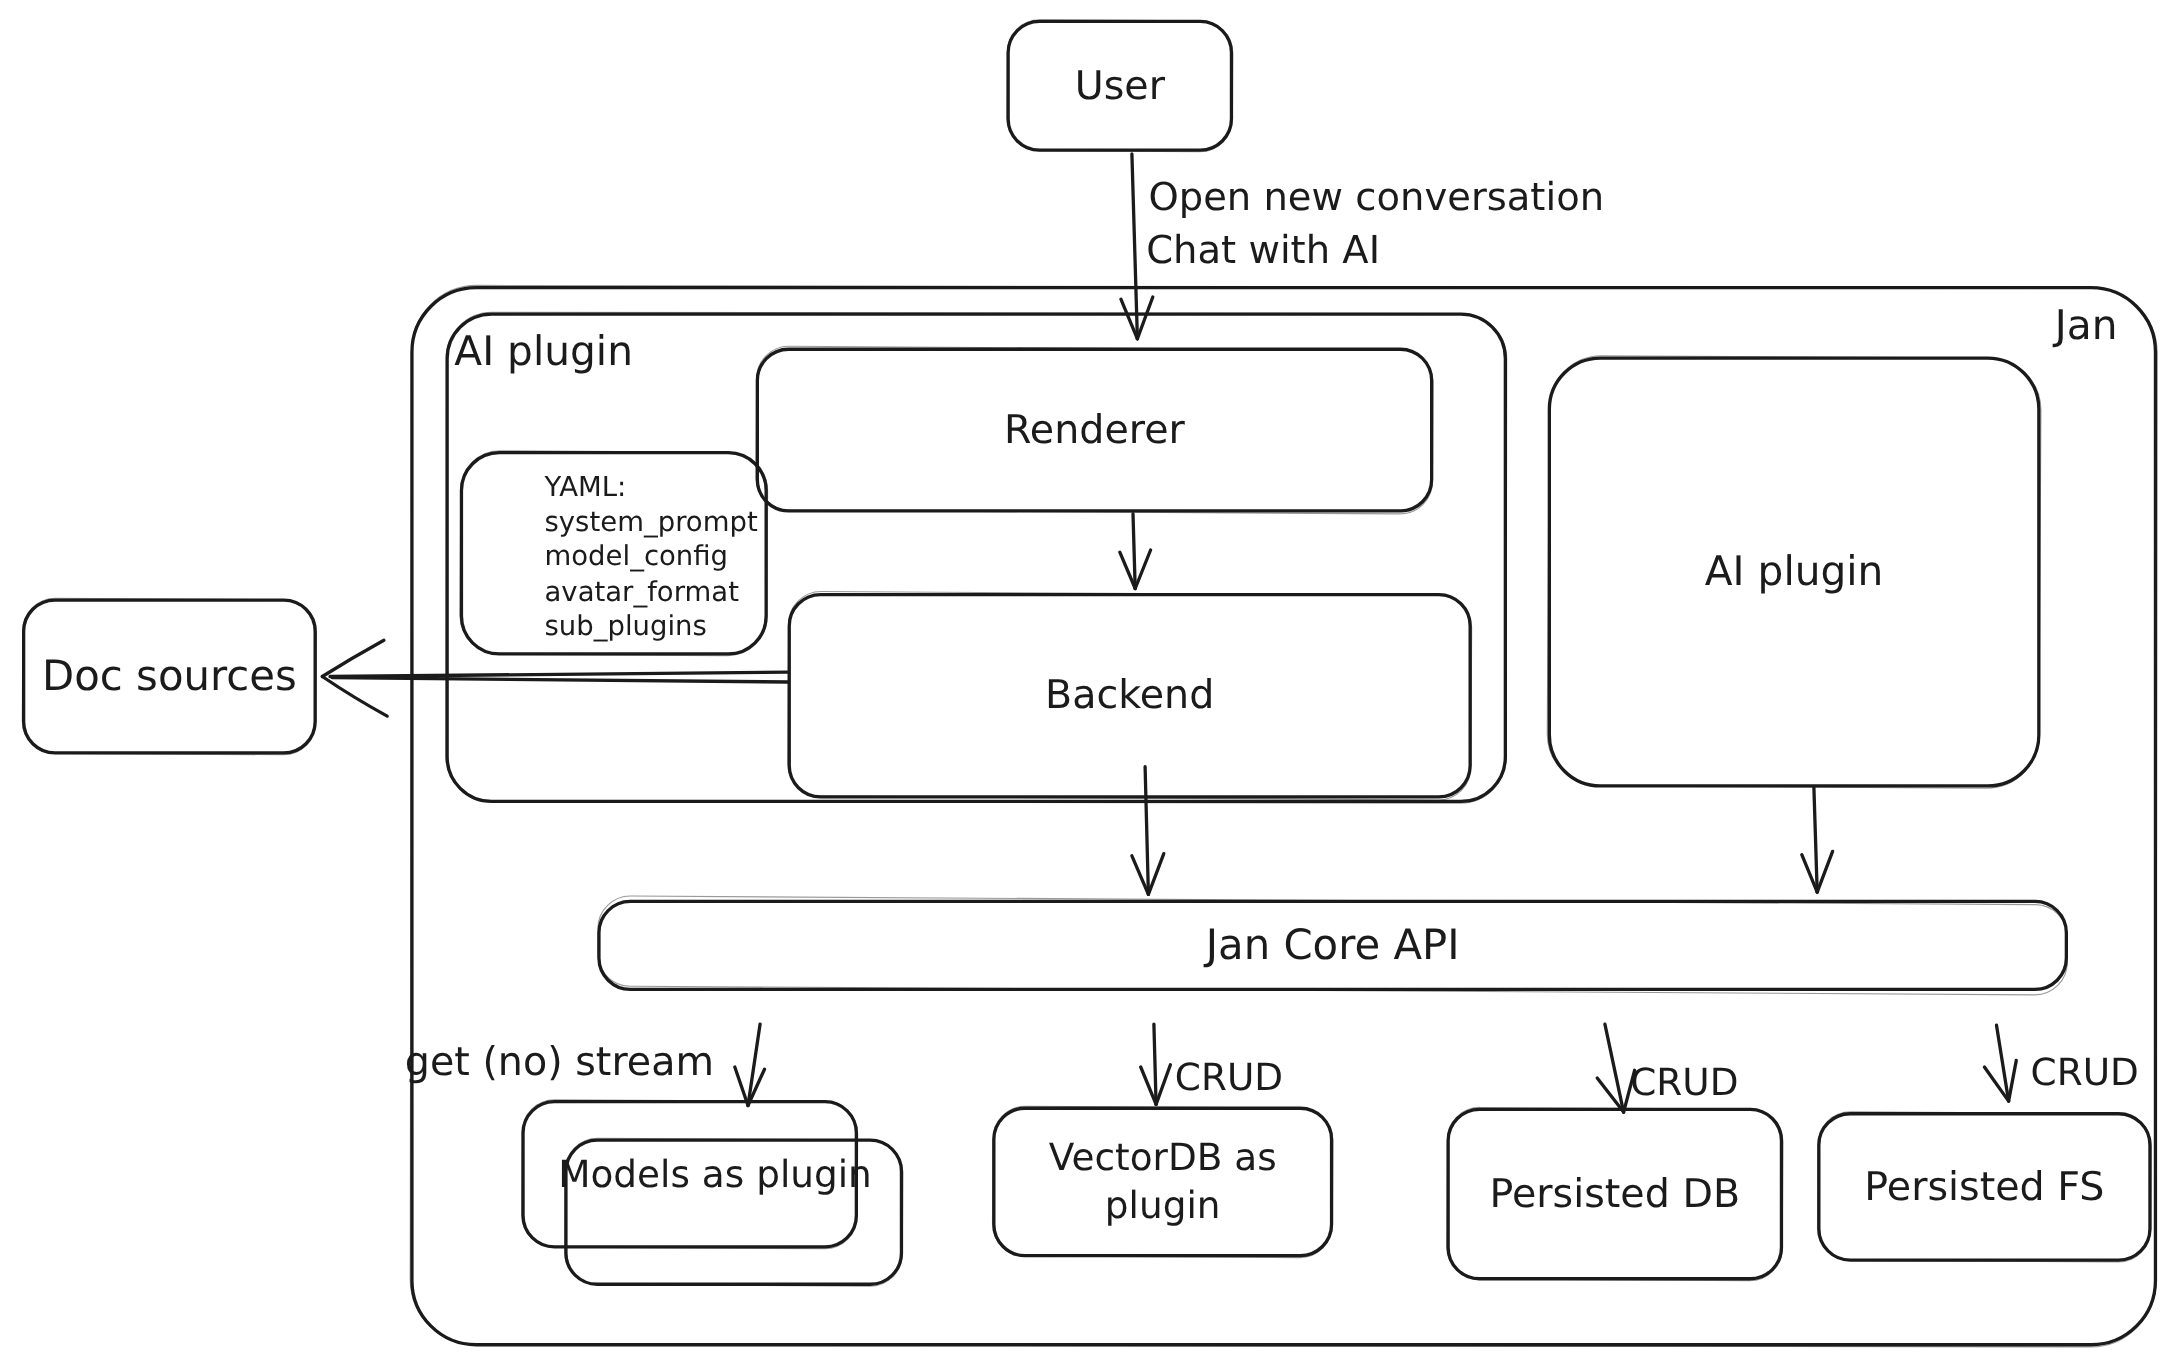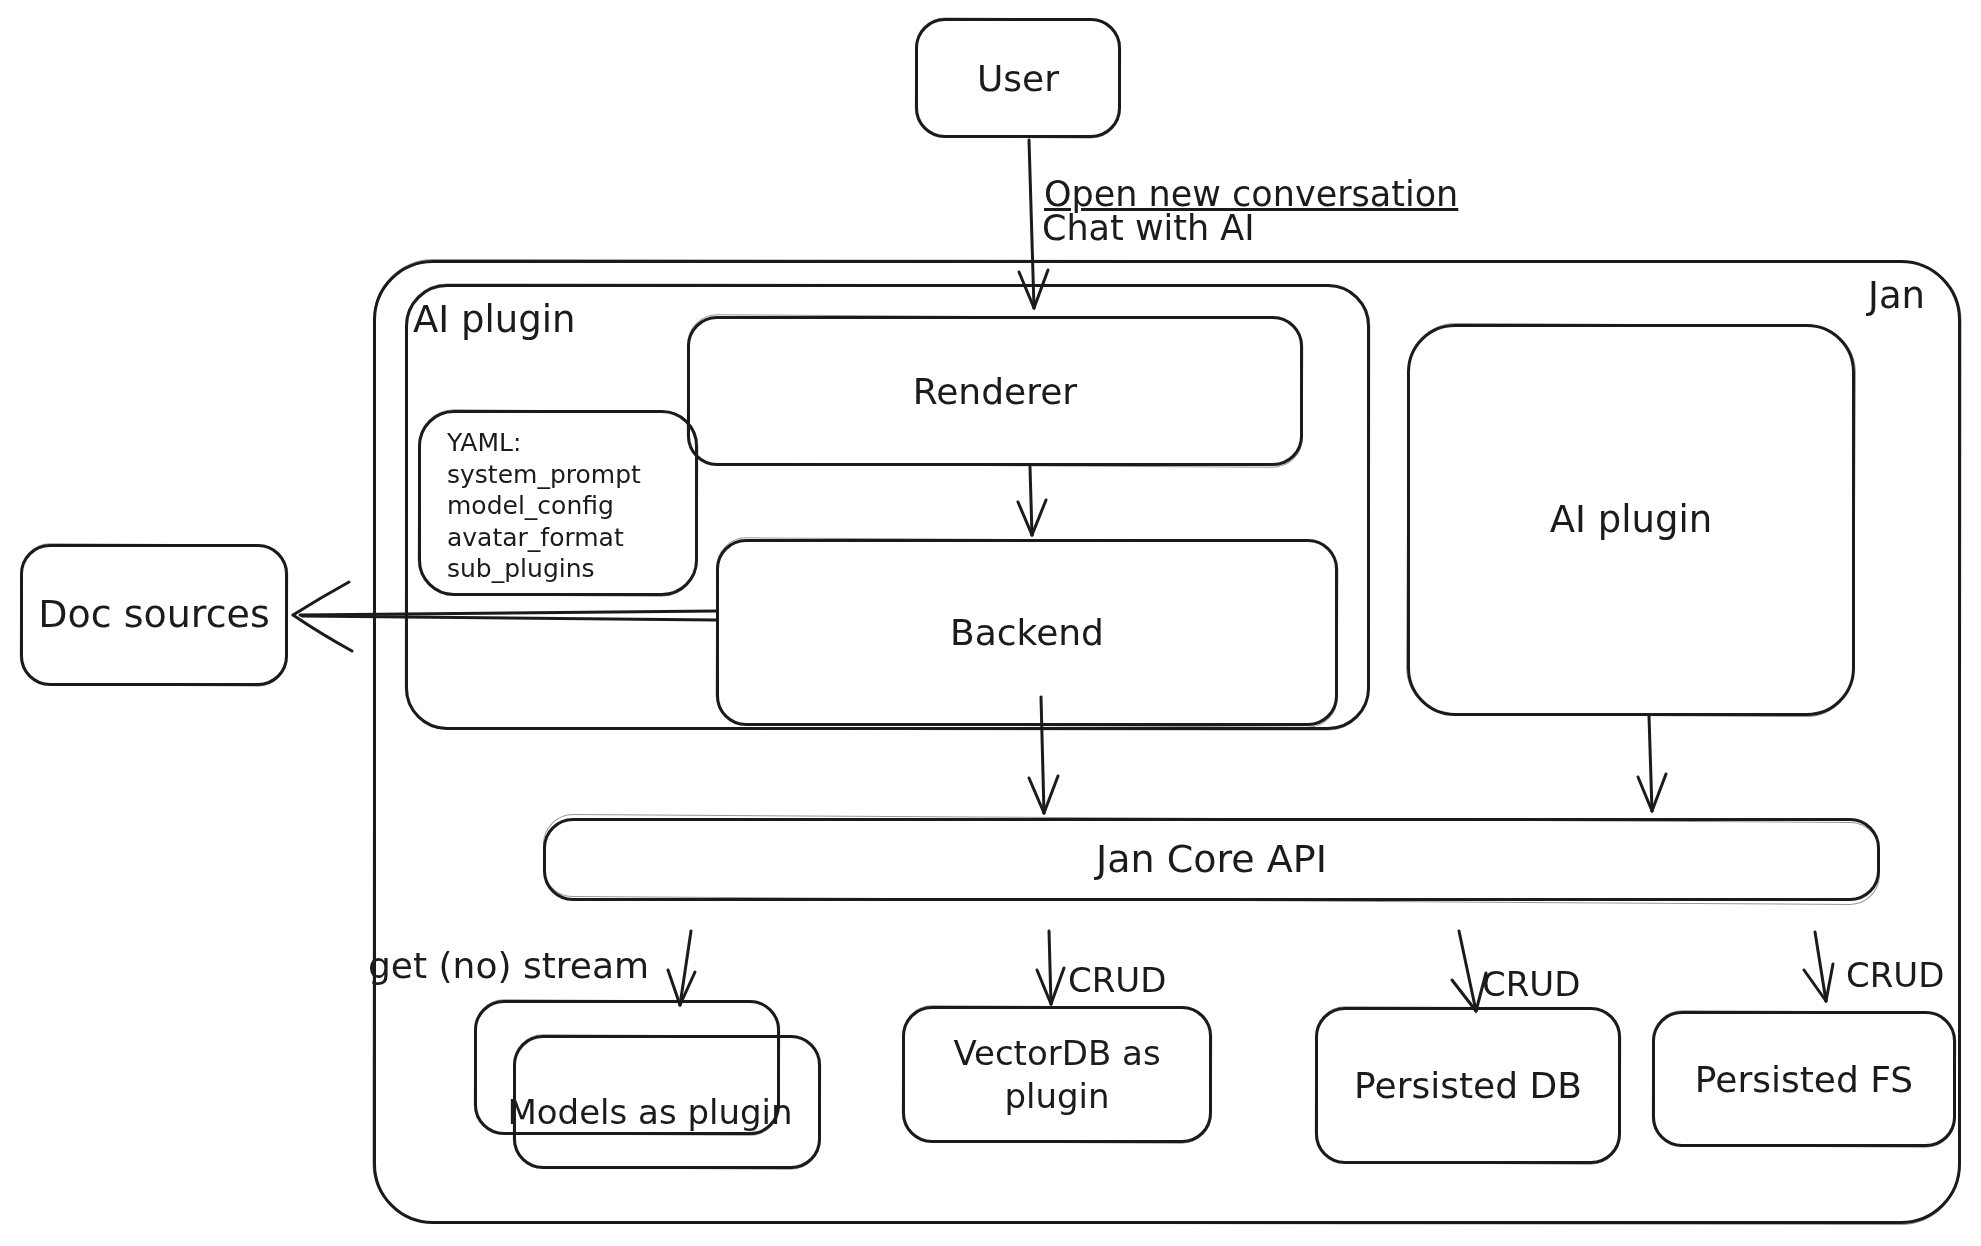--- a/index.html
+++ b/index.html
@@ -37,20 +37,21 @@
     white-space: nowrap;
     font-size: 35px;
     line-height: 1.3;
   }
   .yaml-box { align-items: flex-start; justify-content: flex-start; }
   .yaml-text {
     padding: 14px 10px 10px 26px;
     text-align: left;
     font-size: 25px;
     line-height: 1.26;
+    margin-left: 48px;
   }
   .yaml-text span { display: block; }
   svg.arrows {
     position: absolute; inset: 0;
     width: 1981px; height: 1246px;
     pointer-events: none;
   }
   svg.arrows path {
     stroke: var(--stroke);
     stroke-width: 3;
@@ -67,21 +68,21 @@
   <div class="box container-box" style="left:373px; top:260px; width:1588px; height:964px; border-radius:60px;"></div>
   <div class="lbl" style="left:1868px; top:272px; font-size:37px;">Jan</div>
 
   <div class="box container-box" style="left:405px; top:284px; width:965px; height:446px; border-radius:42px;"></div>
   <div class="lbl" style="left:413px; top:296px; font-size:37px;">AI plugin</div>
 
   <div class="box" style="left:915px; top:18px; width:206px; height:120px;">
     <span class="box-label">User</span>
   </div>
 
-  <div class="lbl" style="left:1044px; top:172px;text-decoration:underline;">Open new conversation</div>
+  <div class="lbl" style="left:1044px; top:158px;">Open new conversation</div>
   <div class="lbl" style="left:1042px; top:206px;">Chat with AI</div>
 
   <div class="box" style="left:687px; top:316px; width:616px; height:150px;">
     <span class="box-label">Renderer</span>
   </div>
 
   <div class="box yaml-box" style="left:418px; top:410px; width:280px; height:186px; border-radius:36px;">
     <div class="yaml-text">
       <span>YAML:</span>
       <span>system_prompt</span>
@@ -107,21 +108,21 @@
     <span class="box-label" style="font-size:38px;">Jan Core API</span>
   </div>
 
   <div class="lbl" style="left:368px; top:943px; font-size:36px;">get (no) stream</div>
   <div class="lbl" style="left:1068px; top:958px; font-size:34px;">CRUD</div>
   <div class="lbl" style="left:1482px; top:962px; font-size:34px;">CRUD</div>
   <div class="lbl" style="left:1846px; top:953px; font-size:34px;">CRUD</div>
 
   <div class="box" style="left:474px; top:1000px; width:306px; height:135px;"></div>
   <div class="box" style="left:513px; top:1035px; width:308px; height:134px;"></div>
-  <div class="lbl" style="left:505px; top:1046px; width:290px; white-space:normal; text-align:center; font-size:34px; line-height:1.3;margin-top:44px;">Models as plugin</div>
+  <div class="lbl" style="left:505px; top:1046px; width:290px; white-space:normal; text-align:center; font-size:34px; line-height:1.3;">Models as plugin</div>
 
   <div class="box" style="left:902px; top:1006px; width:310px; height:137px;">
     <span class="box-label" style="font-size:34px; width:250px;">VectorDB as plugin</span>
   </div>
 
   <div class="box" style="left:1315px; top:1007px; width:306px; height:157px;">
     <span class="box-label">Persisted DB</span>
   </div>
 
   <div class="box" style="left:1652px; top:1011px; width:304px; height:136px;">

